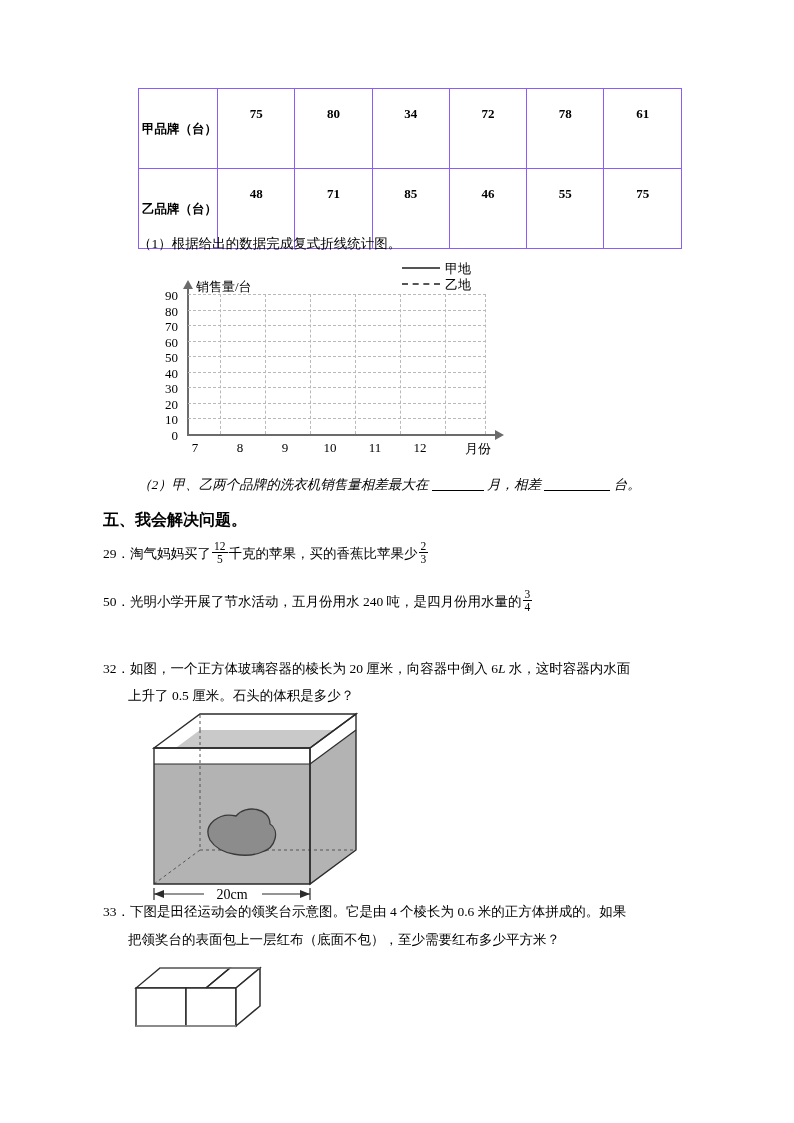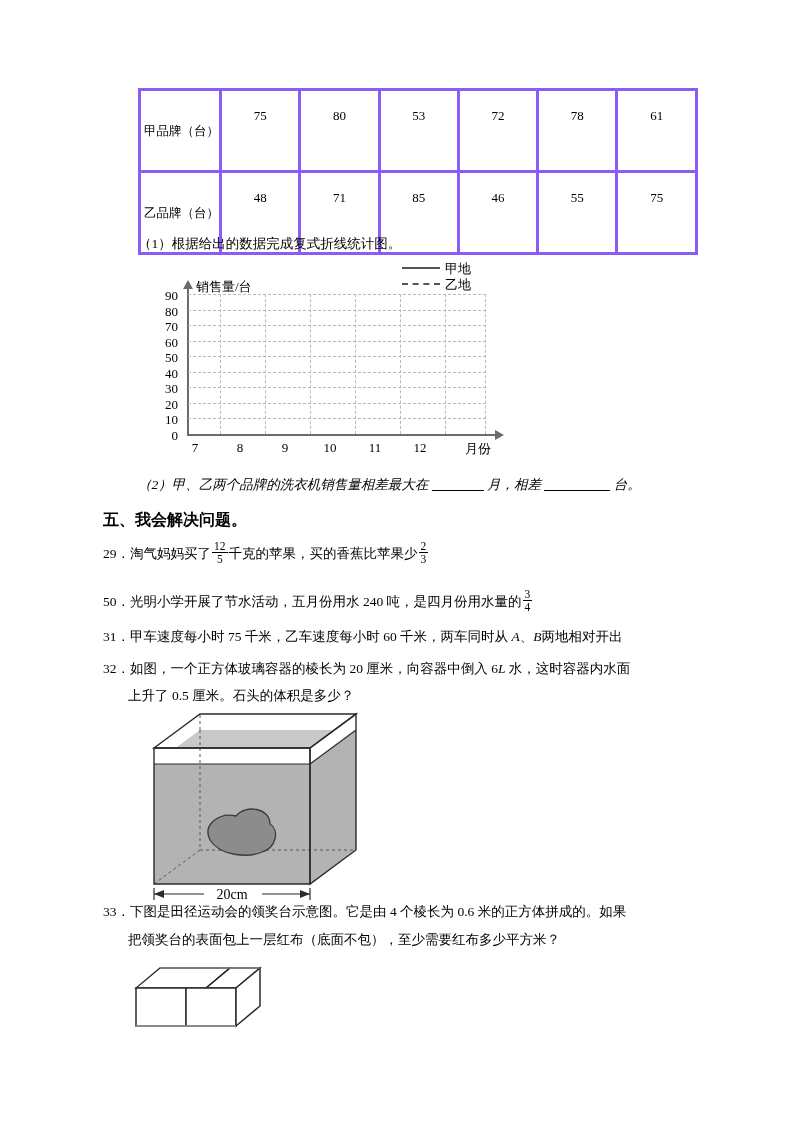--- a/index.html
+++ b/index.html
@@ -38,27 +38,28 @@
     left: 138px;
     top: 88px;
     width: 534px;
   }
   table.data-table {
     border-collapse: collapse;
     width: 534px;
     table-layout: fixed;
   }
   table.data-table td {
-    border: 3px solid #8b5cf6;
+    border: 1px solid #8b5cf6;
     height: 62px;
     text-align: center;
     vertical-align: middle;
     font-size: 13px;
     font-family: "Liberation Serif", "DejaVu Serif", serif;
     padding: 0;
+    font-weight: bold;
   }
   table.data-table td.rowhead {
     width: 76px;
     text-align: left;
     padding-left: 2px;
     font-size: 12.5px;
     overflow: visible;
     white-space: nowrap;
     position: relative;
   }
@@ -267,21 +268,21 @@
 
   <div class="data-table-wrap">
     <table class="data-table">
       <tbody>
         <tr>
           <td class="rowhead">
             <span class="rh-label">甲品牌（台）</span>
           </td>
           <td class="numcell">75</td>
           <td class="numcell">80</td>
-          <td class="numcell">53</td>
+          <td class="numcell">34</td>
           <td class="numcell">72</td>
           <td class="numcell">78</td>
           <td class="numcell">61</td>
         </tr>
         <tr>
           <td class="rowhead">
             <span class="rh-label">乙品牌（台）</span>
           </td>
           <td class="numcell">48</td>
           <td class="numcell">71</td>
@@ -368,23 +369,20 @@
   <div class="sect-head">五、我会解决问题。</div>
 
   <div class="q-text q29">
     <span>29．</span><span>淘气妈妈买了</span><span class="frac"><span class="num">12</span><span class="den">5</span></span><span>千克的苹果，买的香蕉比苹果少</span><span class="frac"><span class="num">2</span><span class="den">3</span></span>
   </div>
 
   <div class="q-text q30">
     <span>50．</span><span>光明小学开展了节水活动，五月份用水 240 吨，是四月份用水量的</span><span class="frac"><span class="num">3</span><span class="den">4</span></span>
   </div>
 
-  <div class="q-text q31">
-    <span>31．</span><span>甲车速度每小时 75 千米，乙车速度每小时 60 千米，两车同时从 </span><span class="ital">A</span><span>、</span><span class="ital">B</span><span>两地相对开出</span>
-  </div>
 
   <div class="q-text q32">
     <span>32．</span><span>如图，一个正方体玻璃容器的棱长为 20 厘米，向容器中倒入 6</span><span class="ital">L</span><span> 水，这时容器内水面</span>
   </div>
   <div class="q-text q32b">上升了 0.5 厘米。石头的体积是多少？</div>
 
   <div class="cube-fig">
     <svg width="230" height="190" viewBox="0 0 230 190" xmlns="http://www.w3.org/2000/svg">
 
       <polygon points="26,52 182,52 182,172 26,172" fill="#b3b3b3" stroke="none"></polygon>

